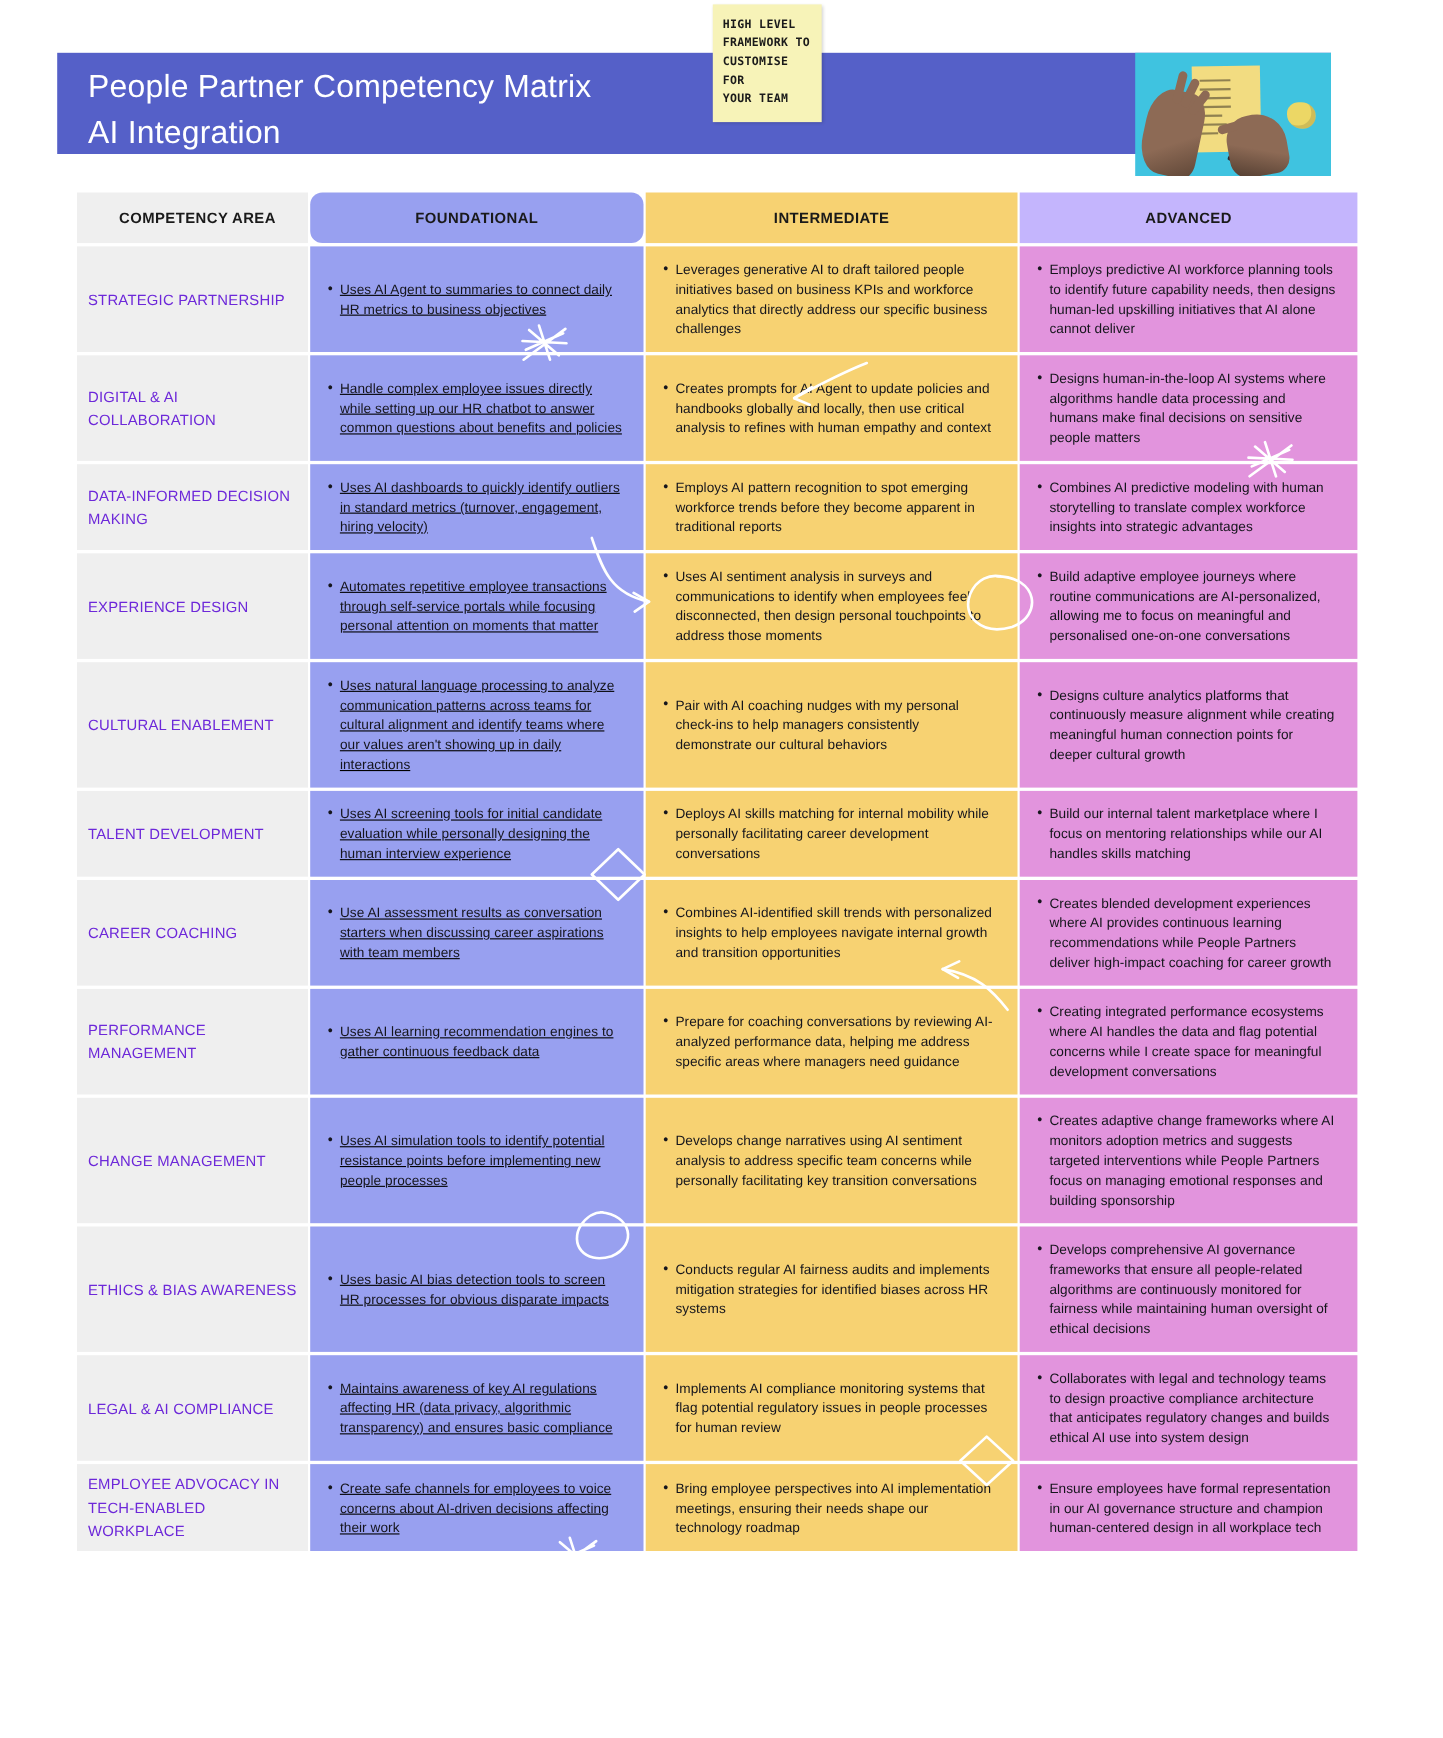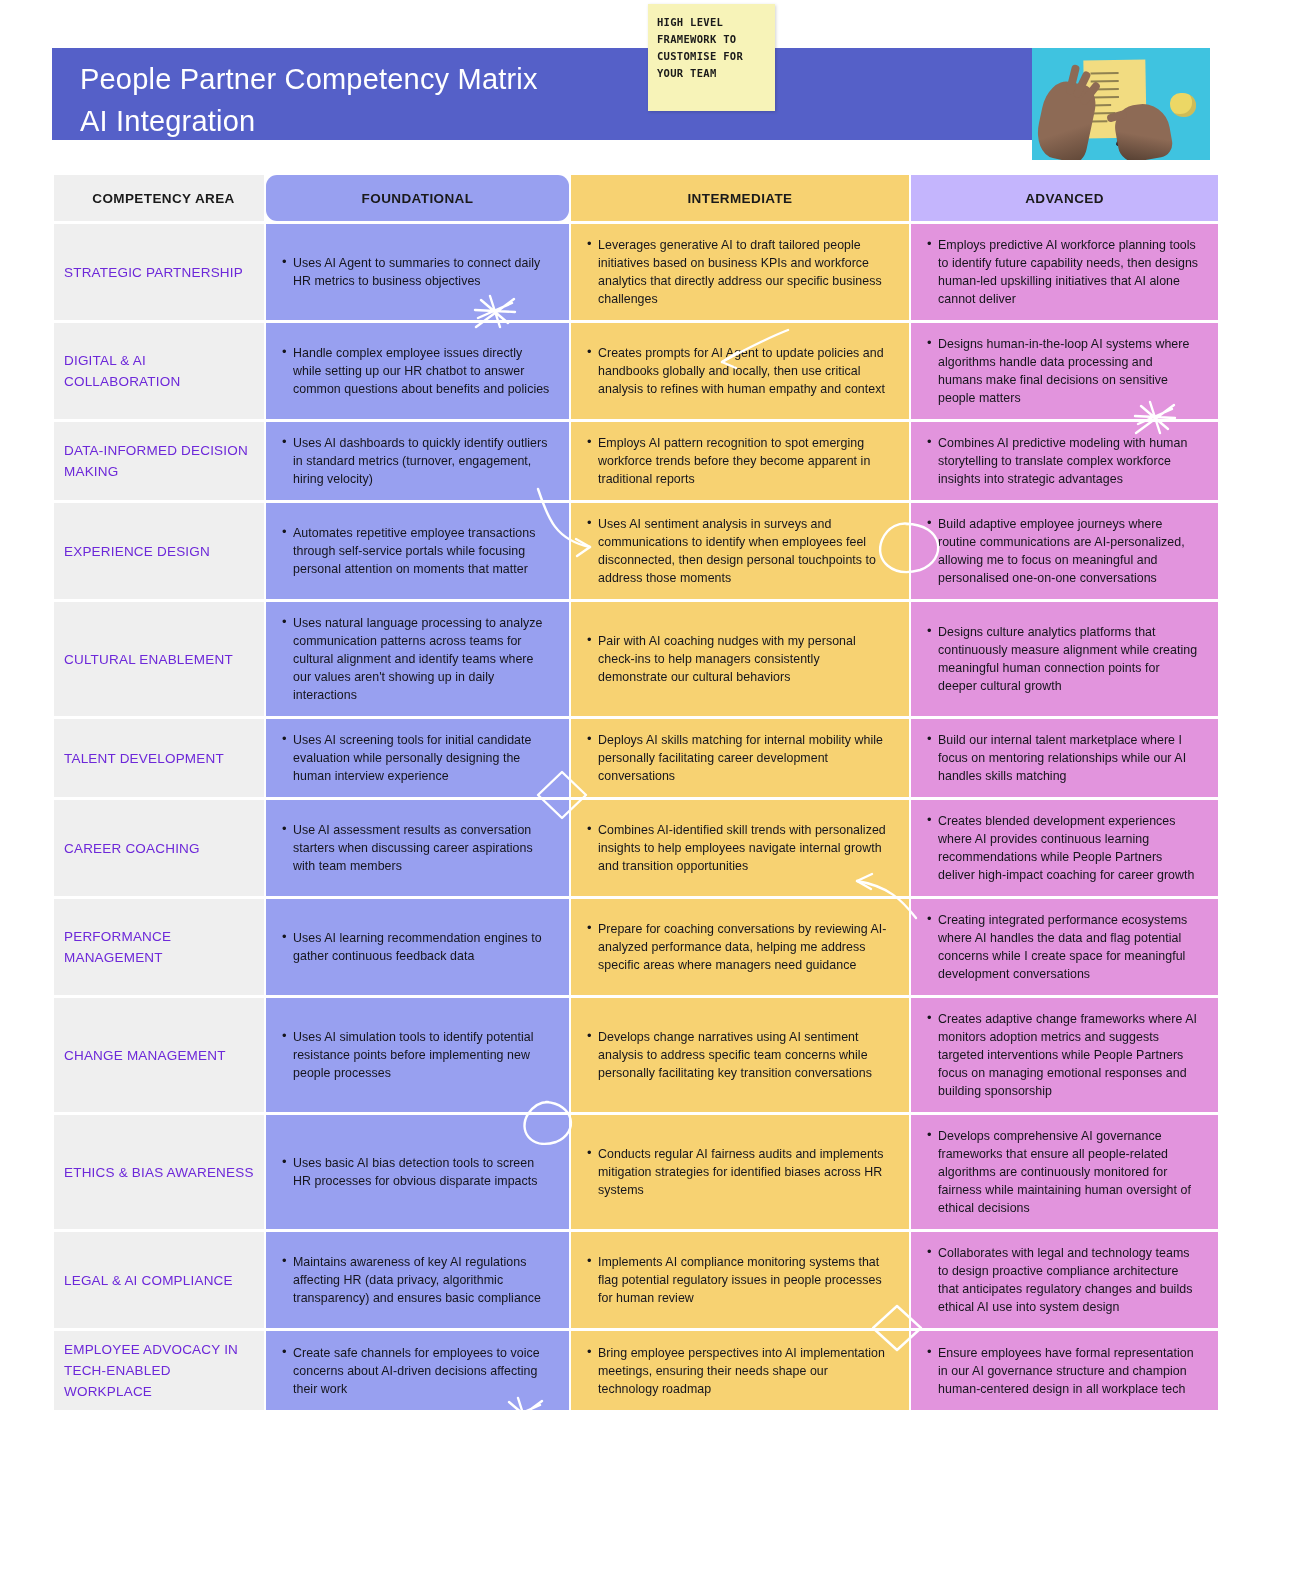--- a/index.html
+++ b/index.html
@@ -105,41 +105,41 @@
     background: #2b2b33;
     transform: rotate(28deg);
     border-radius: 2px;
   }
 
   
   #sticky {
     position: absolute;
     left: 648px;
     top: 4px;
-    width: 127px;
+    width: 99px;
     height: 107px;
     background: #f7f3b8;
     box-shadow: 1px 1px 3px rgba(0,0,0,.18);
     z-index: 5;
   }
   #sticky-text {
     padding: 10px 9px 0 9px;
     font-family: "DejaVu Sans Mono", monospace;
     font-weight: bold;
     font-size: 10.5px;
     line-height: 17px;
     letter-spacing: .3px;
     color: #1a1a1a;
     white-space: pre-line;
   }
 
   
   #matrix {
     position: absolute;
-    left: 52px;
+    left: 68px;
     top: 172px;
     width: 1158px;
     border-collapse: separate;
     border-spacing: 2px 3px;
     table-layout: fixed;
   }
   #matrix col.c-area  { width: 210px; }
   #matrix col.c-found { width: 303px; }
   #matrix col.c-inter { width: 338px; }
   #matrix col.c-adv   { width: 307px; }
@@ -160,21 +160,21 @@
 
   #matrix td { vertical-align: middle; }
   td.area {
     background: #efefef;
     font-size: 13.5px;
     line-height: 21px;
     letter-spacing: .2px;
     color: #6d28d9;
     padding: 8px 8px 8px 10px;
   }
-  td.found { background: #98a0f0; }
+  td.found { background: #98a0f0; text-decoration: underline; }
   td.inter { background: #f7d272; }
   td.adv   { background: #e294dd; }
 
   td.cell { padding: 10px 16px 10px 12px; }
   td.cell ul {
     margin: 2px;
     padding-left: 13px;
     list-style: none;
   }
   td.cell li {

